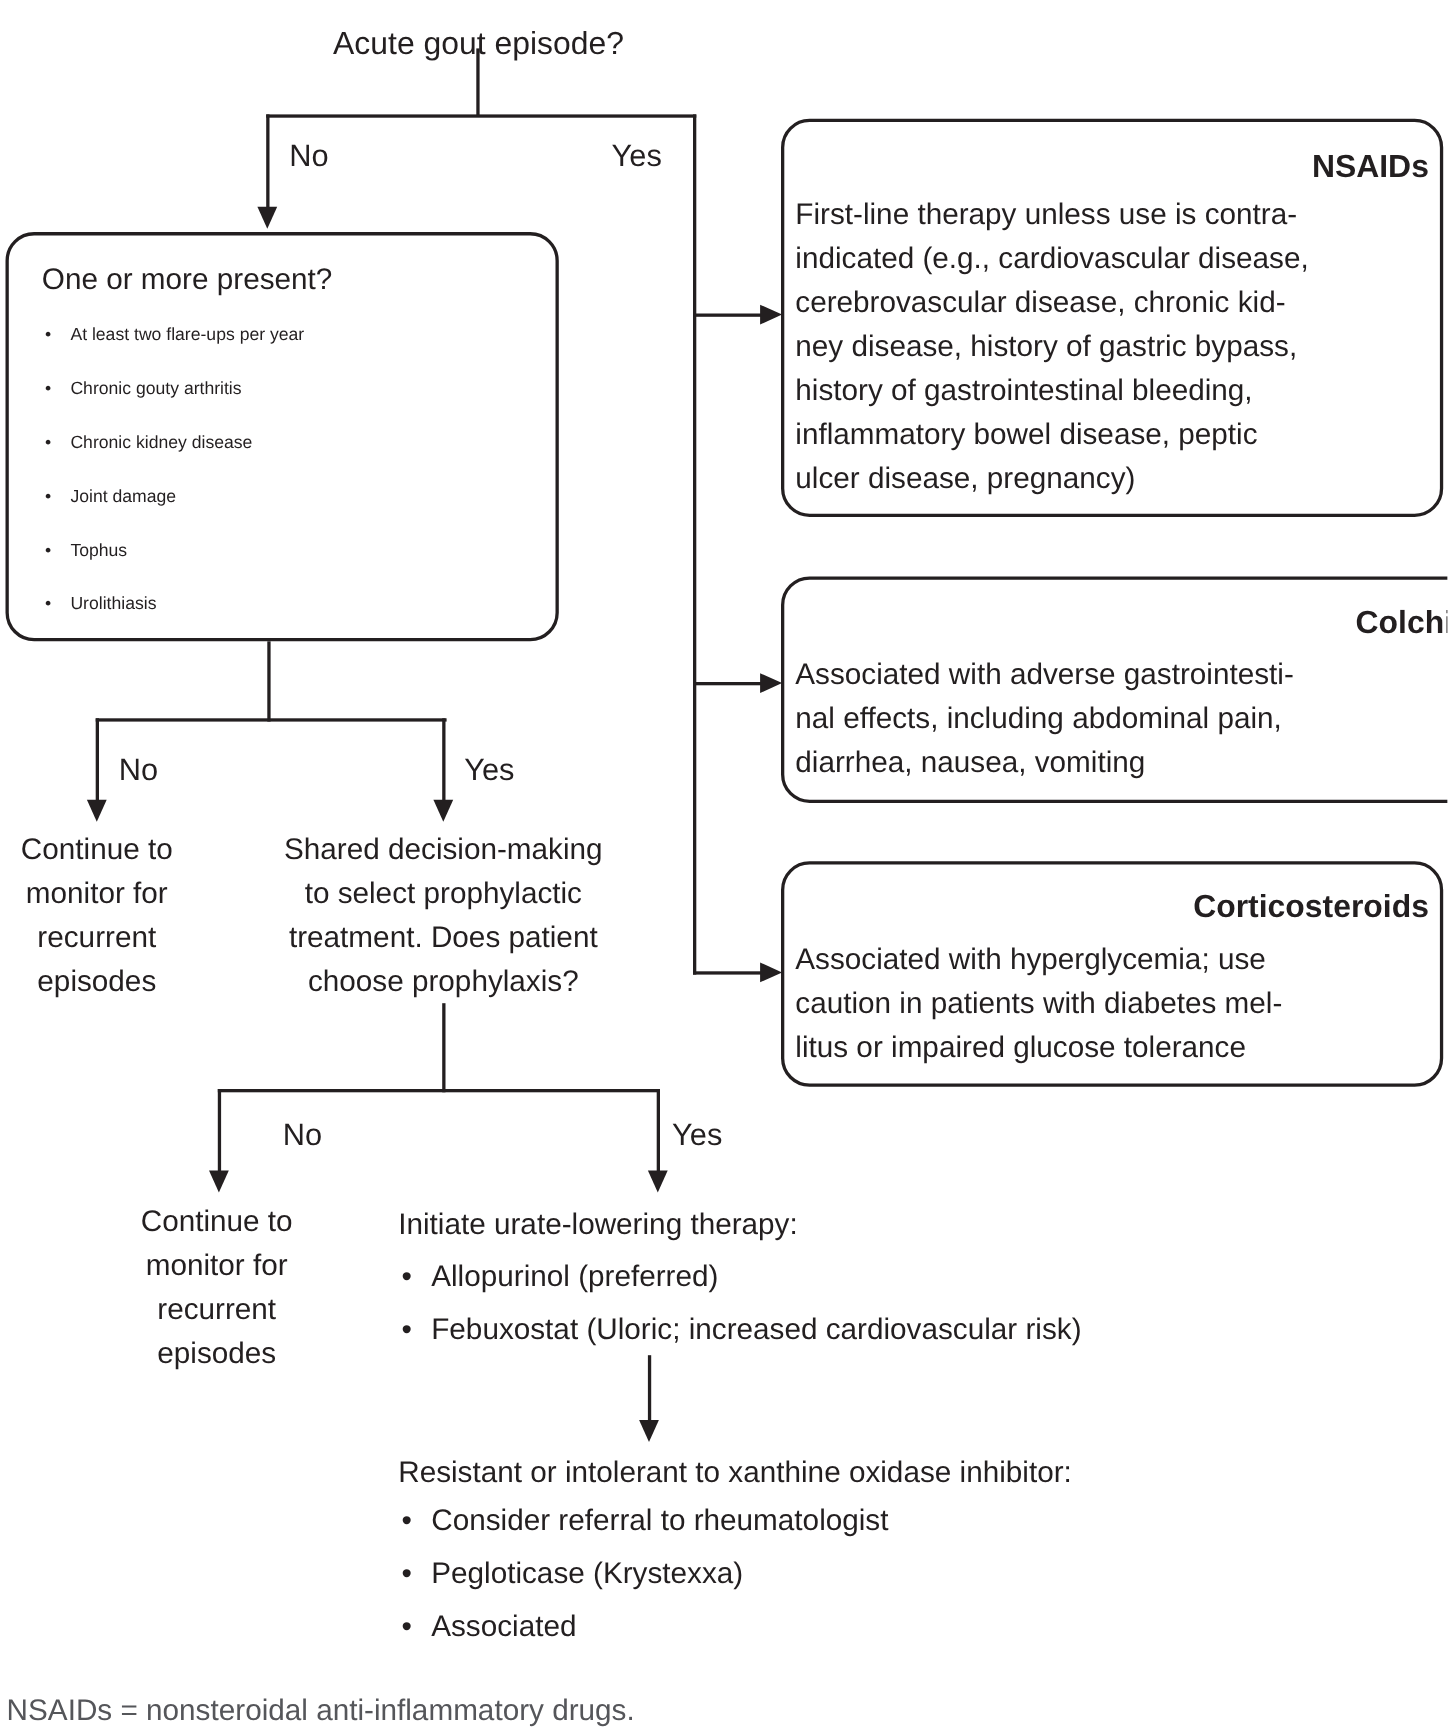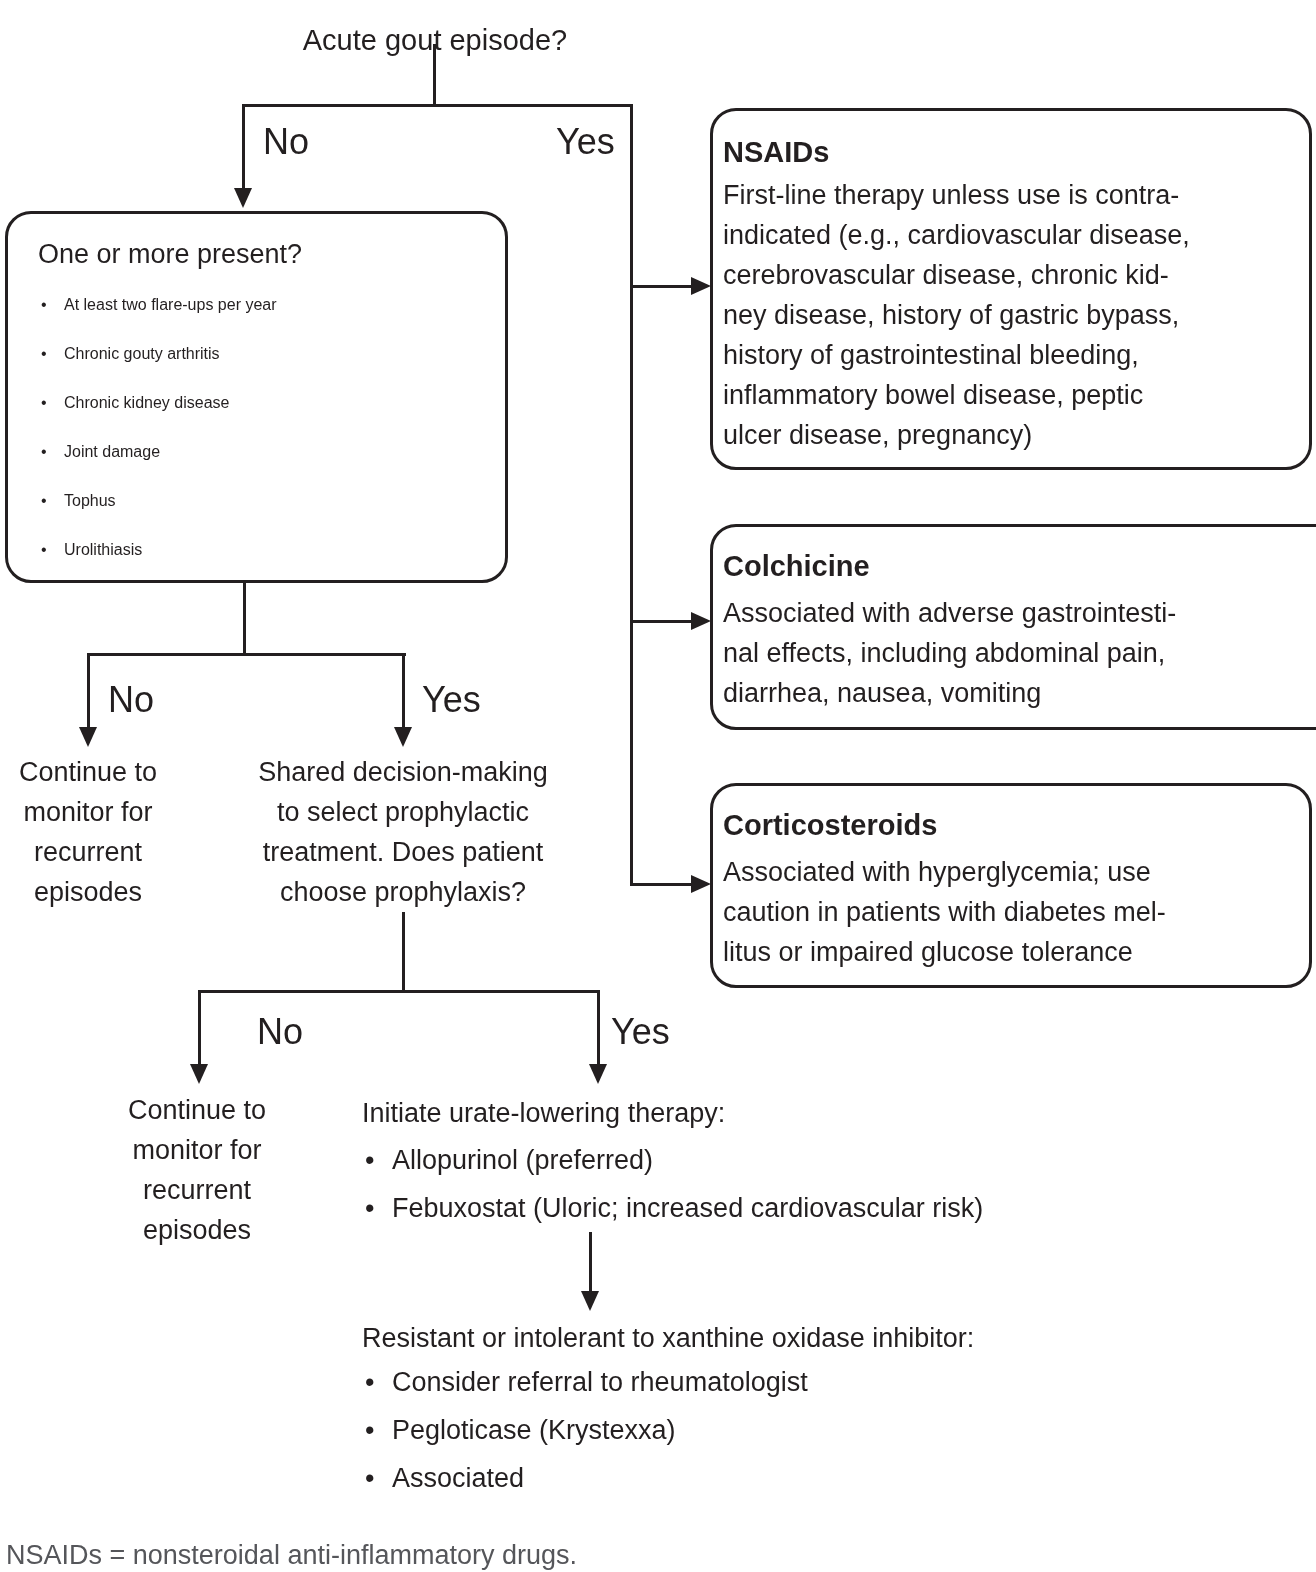--- a/index.html
+++ b/index.html
@@ -15,24 +15,24 @@
   }
   .arrow-right {
     position:absolute; width:0; height:0;
     border-top:9px solid transparent; border-bottom:9px solid transparent;
     border-left:20px solid #231f20;
   }
   .rbox {
     position:absolute; border:3px solid #231f20; border-radius:26px;
     background:#ffffff; box-sizing:border-box;
   }
-  .box-title { font-weight:bold; font-size:29px; line-height:34px; text-align:left; }
+  .box-title { font-weight:bold; font-size:29px; line-height:34px; text-align:right; }
   .box-body  { font-size:27px; line-height:40px; text-align:left; }
   .question-title { position:absolute; font-size:29px; line-height:34px; text-align:center; }
-  .branch-label { position:absolute; font-size:36px; line-height:32px; }
+  .branch-label { position:absolute; font-size:28px; line-height:32px; }
   .tblock { position:absolute; font-size:27px; line-height:40px; text-align:center; }
   .lblock { position:absolute; font-size:27px; }
   .lblock .heading { line-height:40px; white-space:nowrap; }
   .bullets { margin-top:3px; }
   .brow { position:relative; padding-left:30px; line-height:48px; white-space:nowrap; }
   .brow::before { content:"\2022"; position:absolute; left:3px; }
   .criteria-title { font-size:27px; line-height:32px; margin-bottom:10px; }
   .criteria-list .brow { line-height:49px; padding-left:26px; }
   .footnote { position:absolute; font-size:27px; line-height:34px; color:#55565a; }
 </style>

